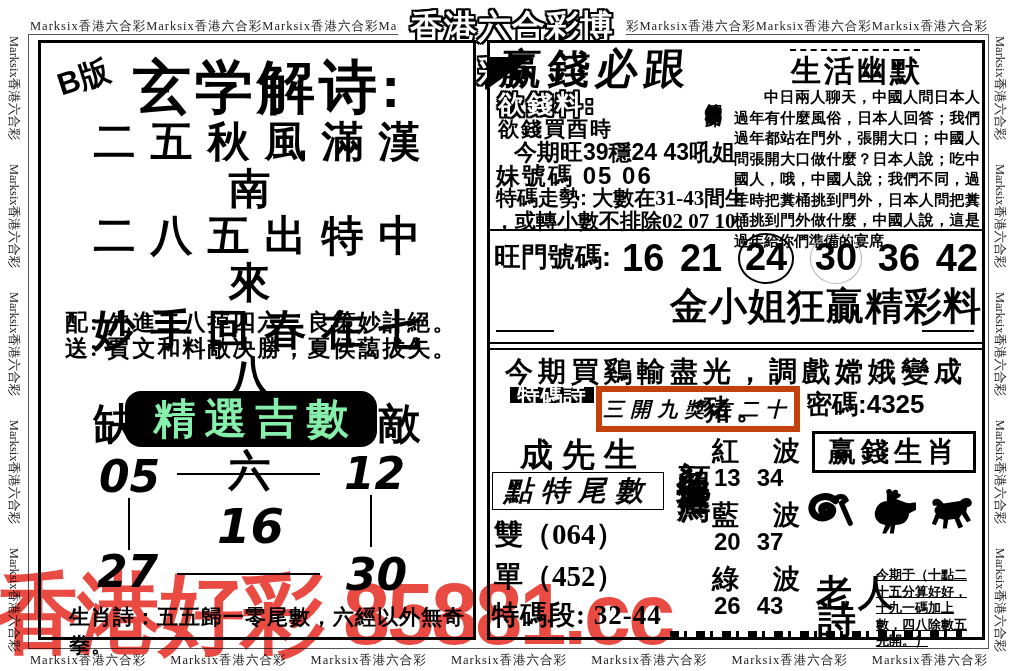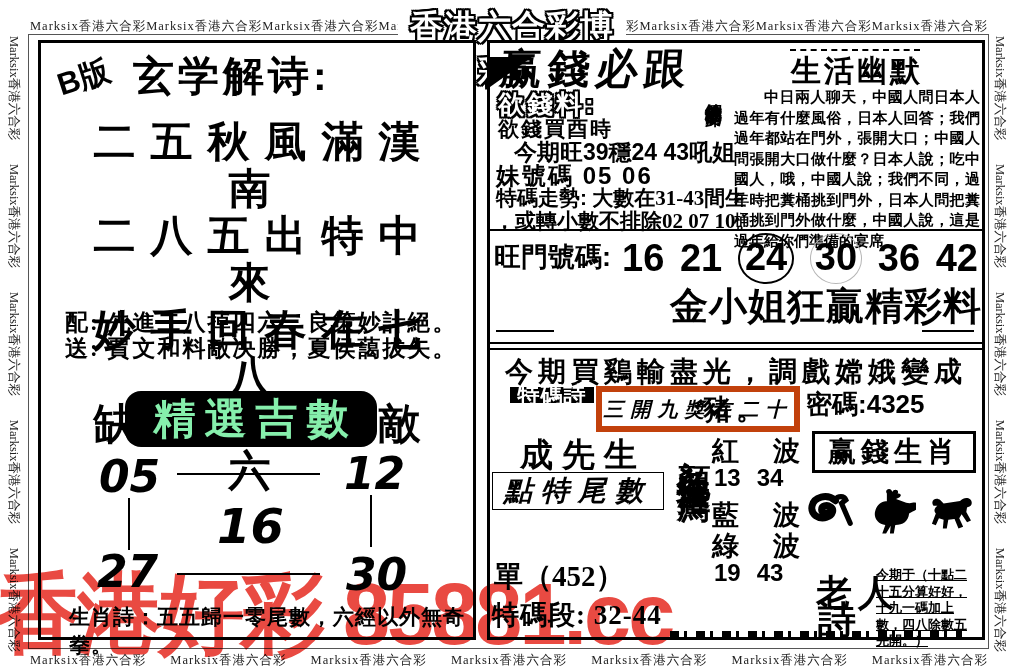--- a/index.html
+++ b/index.html
@@ -20,21 +20,21 @@
           font:12.5px "Liberation Serif",serif;color:#222;transform-origin:0 0;transform:rotate(90deg);white-space:nowrap;}
   #vright{left:1008px;}
   .masthead{left:398px;top:5px;width:224px;text-align:center;font-size:33px;letter-spacing:1px;
             background:#fff;padding:0 2px;}
   
   .panel{border:3px solid #000;background:#fff;box-sizing:border-box;}
   #panel-left{left:38px;top:40px;width:438px;height:600px;}
   #panel-right{left:487px;top:40px;width:498px;height:600px;}
   
   #edition{left:16px;top:14px;font-size:31px;transform:rotate(-18deg);}
-  #mystic-header{left:92px;top:6px;font-size:41px;letter-spacing:4px;}
+  #mystic-header{left:92px;top:6px;font-size:58px;letter-spacing:4px;}
   #poem{left:14px;top:76px;width:404px;text-align:center;font-size:42px;line-height:47px;letter-spacing:15px;text-indent:15px;}
   #pei-line{left:24px;top:264px;font-size:23px;letter-spacing:2px;}
   #song-line{left:24px;top:290px;font-size:23px;letter-spacing:2px;}
   #lucky-box{left:84px;top:348px;width:252px;height:56px;background:#000;border-radius:16px;
              color:#86efac;font-size:42px;letter-spacing:9px;display:flex;align-items:center;justify-content:center;text-indent:9px;}
   .hand{font-family:"DejaVu Sans","Liberation Sans",sans-serif;font-weight:900;font-style:italic;}
   .diag-num{font-size:44px;}
   #n-tl{left:58px;top:408px;} #n-tr{left:303px;top:405px;} #n-c{left:176px;top:455px;font-size:48px;}
   #n-bl{left:56px;top:503px;} #n-br{left:305px;top:506px;}
   .hline{height:2px;background:#000;} .vline{width:2px;background:#000;}
@@ -213,43 +213,48 @@
     <div class="abs serif" id="couplet">今期買鷄輸盡光，調戲嫦娥變成豬。</div>
 
     <div class="abs hei" id="special-label">特碼詩</div>
     <div class="abs serif" id="special-box">三開九獎在二十</div>
     <div class="abs" id="special-code">
       <span class="hei">密碼:</span><span class="hei">4325</span>
     </div>
 
     <div class="abs hei" id="cheng-name">成先生</div>
     <div class="abs serif" id="tail-box">點特尾數</div>
+    <div class="abs serif" id="even-line">雙（064）</div>
     <div class="abs serif" id="odd-line">單（452）</div>
     <div class="abs serif" id="segment-line">特碼段: 32-44</div>
 
     <div class="abs serif" id="color-vlabel">顏色波推薦</div>
     <div class="abs" id="color-rows">
       <div class="crow serif">
         <span>紅</span>
         <span>波</span>
       </div>
       <div class="cnums">
         <span>13</span>
         <span>34</span>
       </div>
       <div class="crow serif">
         <span>藍</span>
         <span>波</span>
       </div>
+      <div class="cnums">
+        <span>20</span>
+        <span>37</span>
+      </div>
       <div class="crow serif">
         <span>綠</span>
         <span>波</span>
       </div>
       <div class="cnums">
-        <span>19</span>
+        <span>26</span>
         <span>43</span>
       </div>
     </div>
 
     <div class="abs serif" id="zodiac-box">赢錢生肖</div>
     <div class="abs" id="animals">
       <svg width="52" height="44" viewBox="0 0 60 48">
         <path d="M34 11c-10-9-25-4-27 6-2 10 8 16 17 13 7-2 9-9 4-12-4-3-10-1-10 3 0 3 3 5 6 4" fill="none" stroke="#000" stroke-width="8" stroke-linecap="round"></path>
         <path d="M33 10c4-5 11-5 13 0l-5 4 10 23" fill="none" stroke="#000" stroke-width="6" stroke-linecap="round"></path>
       </svg>

